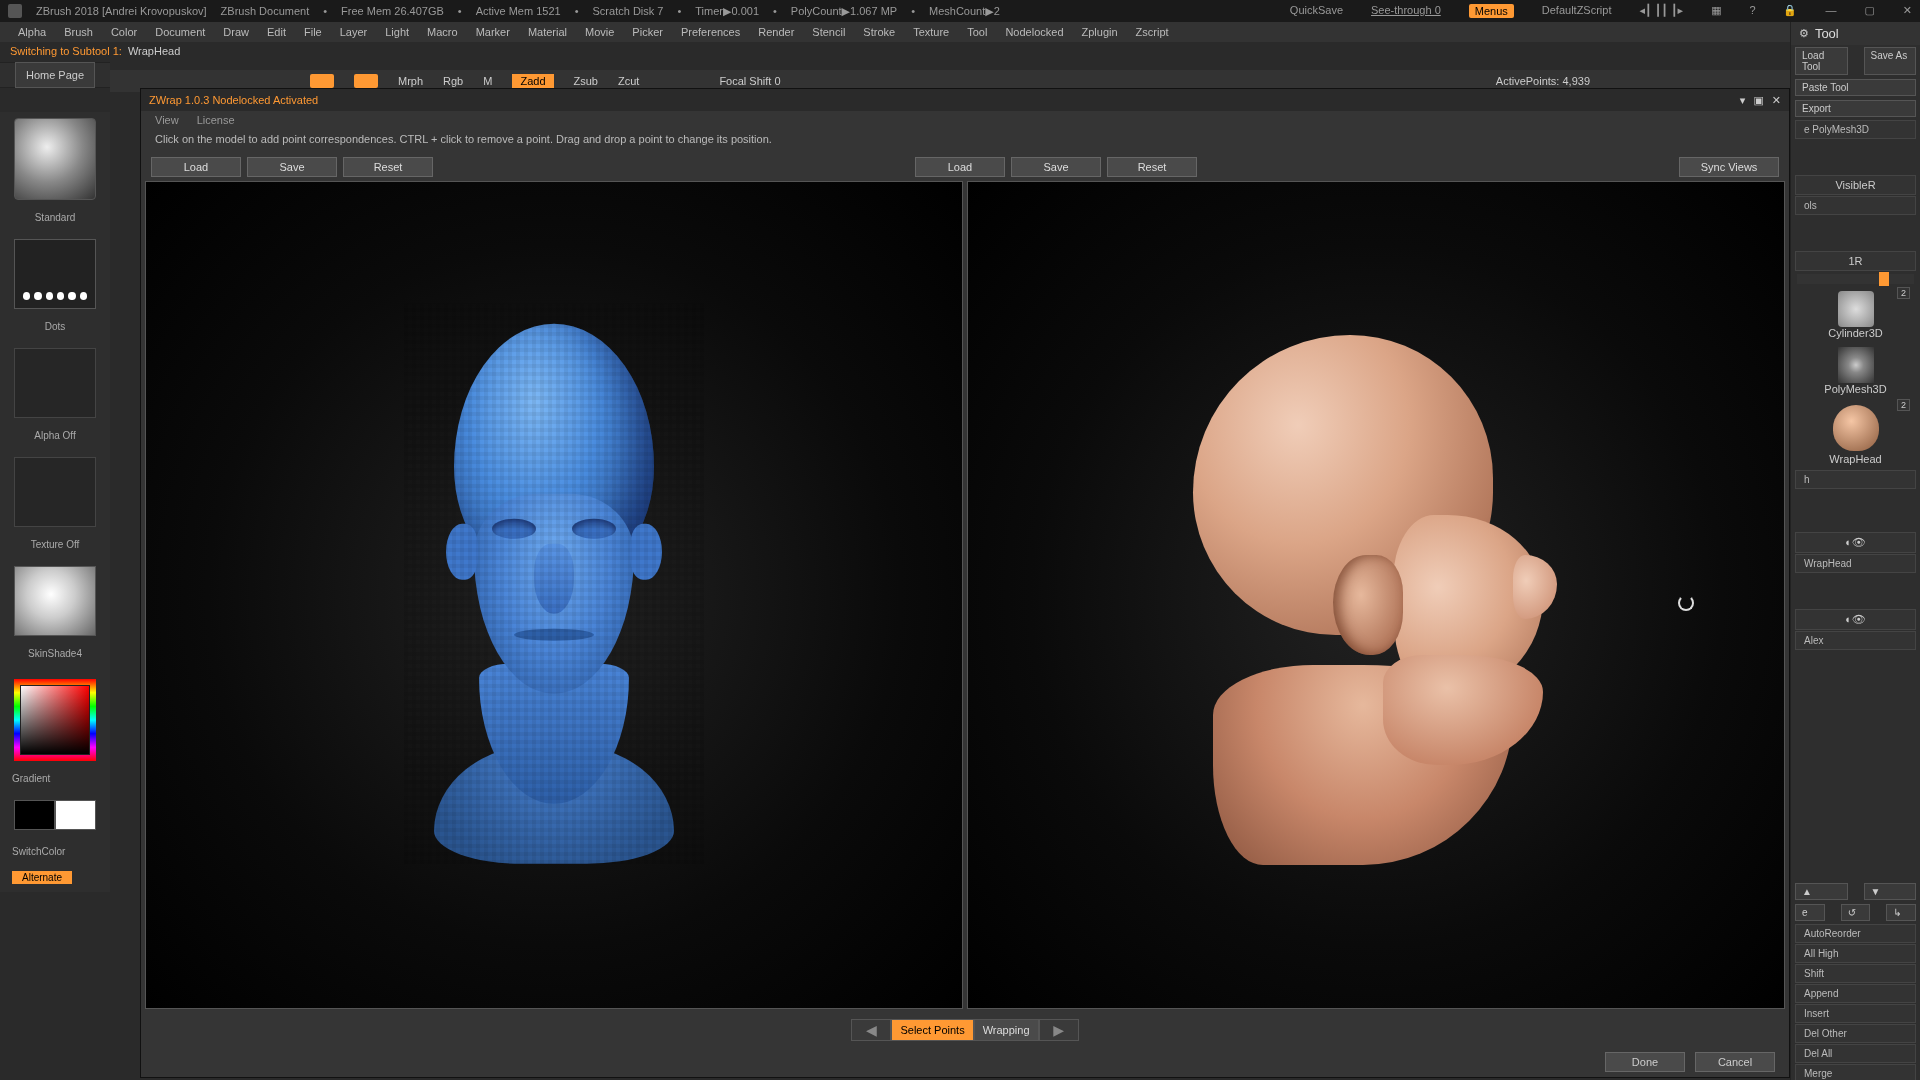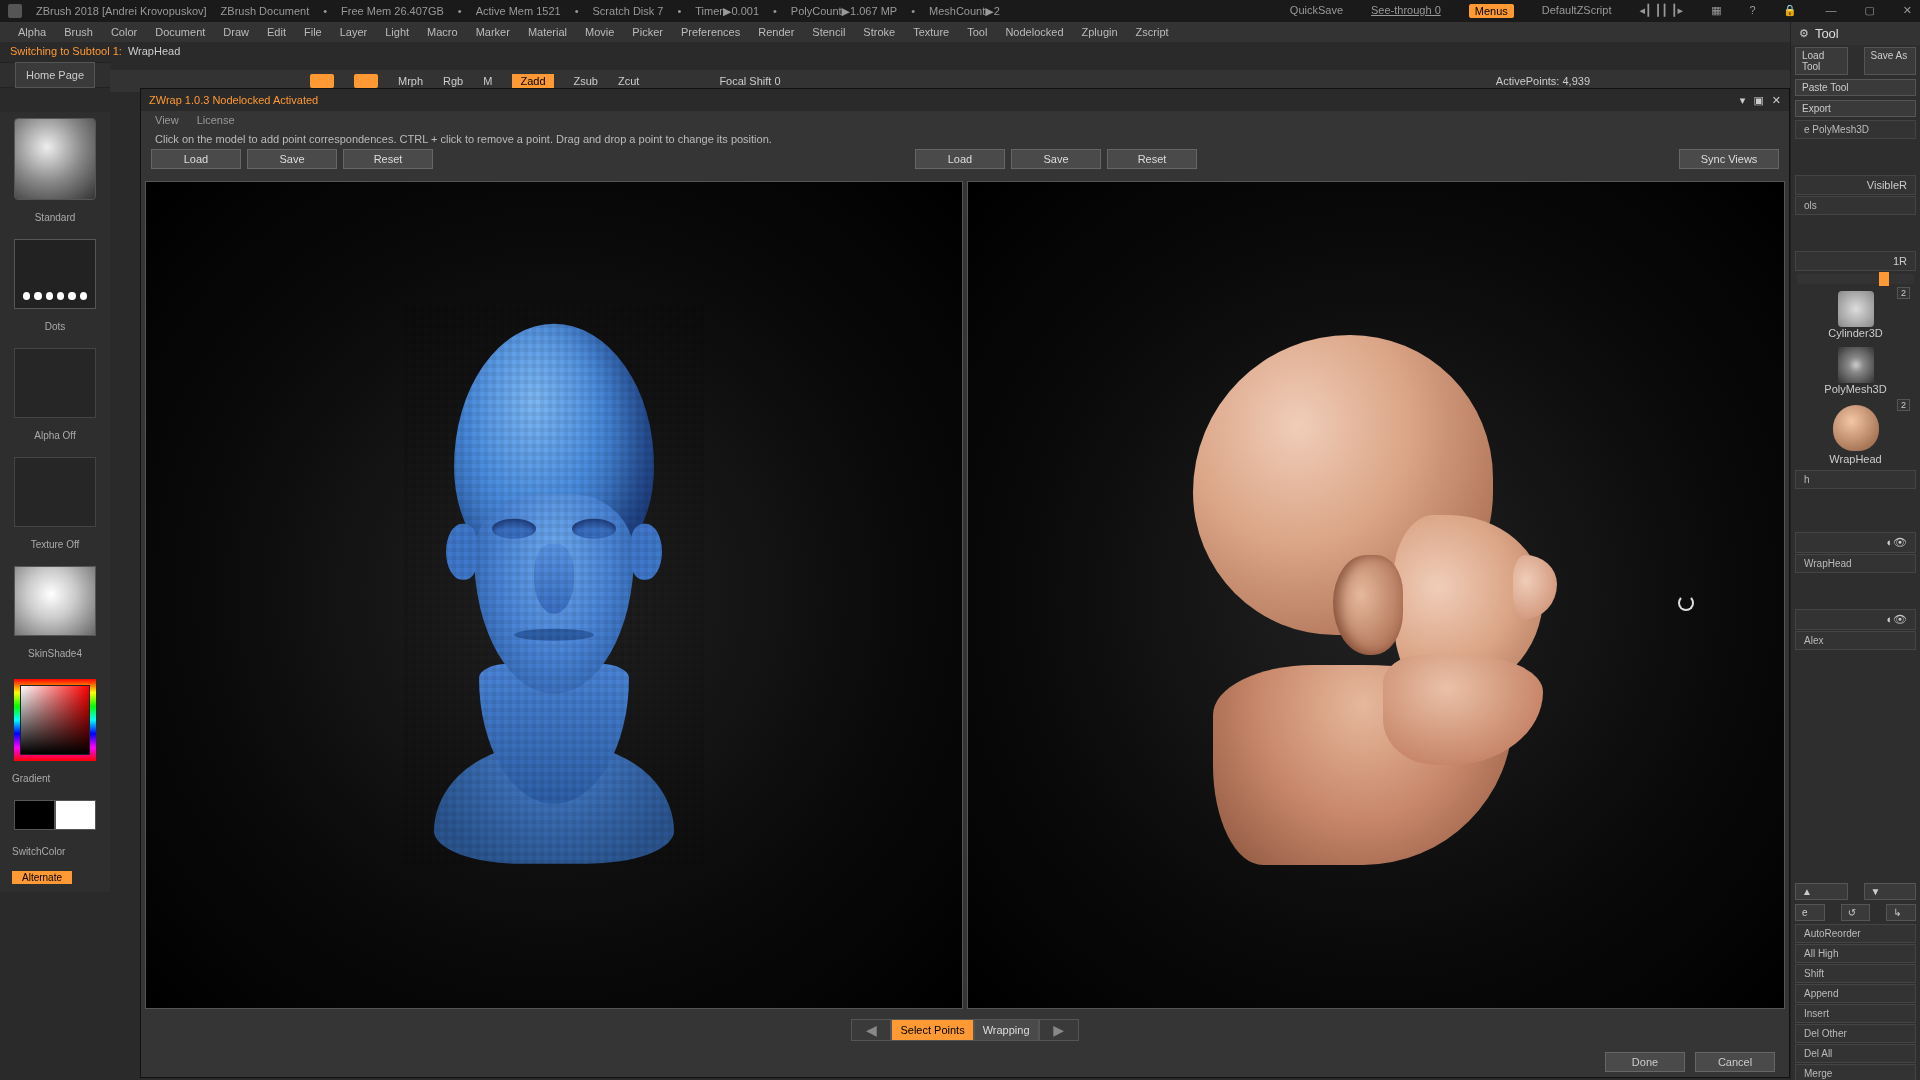--- a/index.html
+++ b/index.html
@@ -32,38 +32,38 @@
 .sw { width:41px; height:30px; border:1px solid #555; }
 .sw.black { background:#000; } .sw.white { background:#fff; }
 .alt-btn { background:#ff9933; color:#000; font-size:10px; padding:1px 4px; margin:2px 6px; width:60px; text-align:center; }
 
 .right-tray { position:absolute; right:0; top:22px; width:130px; bottom:0; background:#2e2e2e; border-left:1px solid #222; }
 .rt-head { display:flex; align-items:center; gap:6px; padding:4px 8px; background:#333; }
 .rt-btn { background:#3a3a3a; border:1px solid #555; padding:2px 6px; font-size:10px; color:#ccc; }
 .rt-row { display:flex; gap:16px; padding:2px 4px; }
 .rt-row .rt-btn { flex:1; }
 .rt-item { padding:3px 8px; font-size:10px; color:#bbb; background:#333; margin:1px 4px; border:1px solid #444; }
-.rt-item.r { display:flex; justify-content:flex-end;margin-top:36px; }
+.rt-item.r { display:flex; justify-content:center;margin-top:36px; }
 .rt-tool { display:flex; flex-direction:column; align-items:center; padding:4px; }
 .rt-tool .ico { width:36px; height:36px; background:radial-gradient(circle,#ddd,#888); border-radius:4px; }
 .rt-tool .star { width:36px; height:36px; background:radial-gradient(circle,#ccc 0%,#888 30%,#333 100%); }
 .rt-selhead { width:46px; height:46px; background:radial-gradient(circle at 40% 35%, #f5c6a5, #8b5a3c); border-radius:50% 50% 45% 45%; margin:2px auto; }
 .rt-badge { position:absolute; right:10px; background:#333; border:1px solid #555; padding:0 3px; font-size:9px; }
 .rt-slider { height:10px; background:#333; margin:3px 6px; position:relative; }
 .rt-slider .knob { position:absolute; top:-2px; width:10px; height:14px; background:#ff9933; }
 
 
 .plugin { position:absolute; left:140px; top:88px; right:130px; height:990px; background:#353535; border:1px solid #111; display:flex; flex-direction:column; }
 .plugin-title { height:22px; background:#2a2a2a; display:flex; align-items:center; padding:0 8px; gap:8px; }
 .plugin-title .title-txt { color:#ff9933; font-size:11px; }
 .plugin-title .winbtns { margin-left:auto; display:flex; gap:8px; color:#aaa; }
 .plugin-menu { height:18px; display:flex; gap:18px; padding:0 14px; align-items:center; }
 .plugin-menu span { color:#999; font-size:11px; }
 .plugin-hint { padding:4px 14px; color:#bbb; font-size:11px; }
-.plugin-toolbar { height:28px; display:flex; align-items:flex-start; padding:0 10px; gap:6px; }
+.plugin-toolbar { height:28px; display:flex; align-items:flex-end; padding:0 10px; gap:6px; }
 .pbtn { width:90px; height:20px; background:#4a4a4a; border:1px solid #666; display:flex; align-items:center; justify-content:center; font-size:11px; color:#ddd; cursor:pointer; }
 .plugin-toolbar .gap { flex:1; }
 .views { flex:1; display:flex; gap:4px; padding:4px; }
 .vp { flex:1; background:radial-gradient(ellipse at center,#222 0%, #0a0a0a 60%, #000 100%); border:1px solid #555; position:relative; overflow:hidden; }
 
 
 .bluehead { position:absolute; left:50%; top:50%; transform:translate(-50%,-52%); width:300px; height:560px; }
 .bh-skull { position:absolute; left:50px; top:20px; width:200px; height:260px; background:radial-gradient(ellipse at 40% 30%,#7db8f5 0%,#4a8de0 40%,#2d5fa8 80%); border-radius:50% 50% 45% 45% / 55% 55% 45% 45%; box-shadow:inset -20px -20px 40px rgba(0,0,50,.4); }
 .bh-face { position:absolute; left:70px; top:190px; width:160px; height:200px; background:radial-gradient(ellipse at 50% 30%,#6eaaf0 0%,#4a85d8 50%,#2d5fa8 90%); border-radius:40% 40% 50% 50% / 30% 30% 70% 70%; }
 .bh-neck { position:absolute; left:75px; top:360px; width:150px; height:140px; background:linear-gradient(180deg,#4a85d8,#2d5fa8); border-radius:20% 20% 50% 50% / 10% 10% 90% 90%; }

